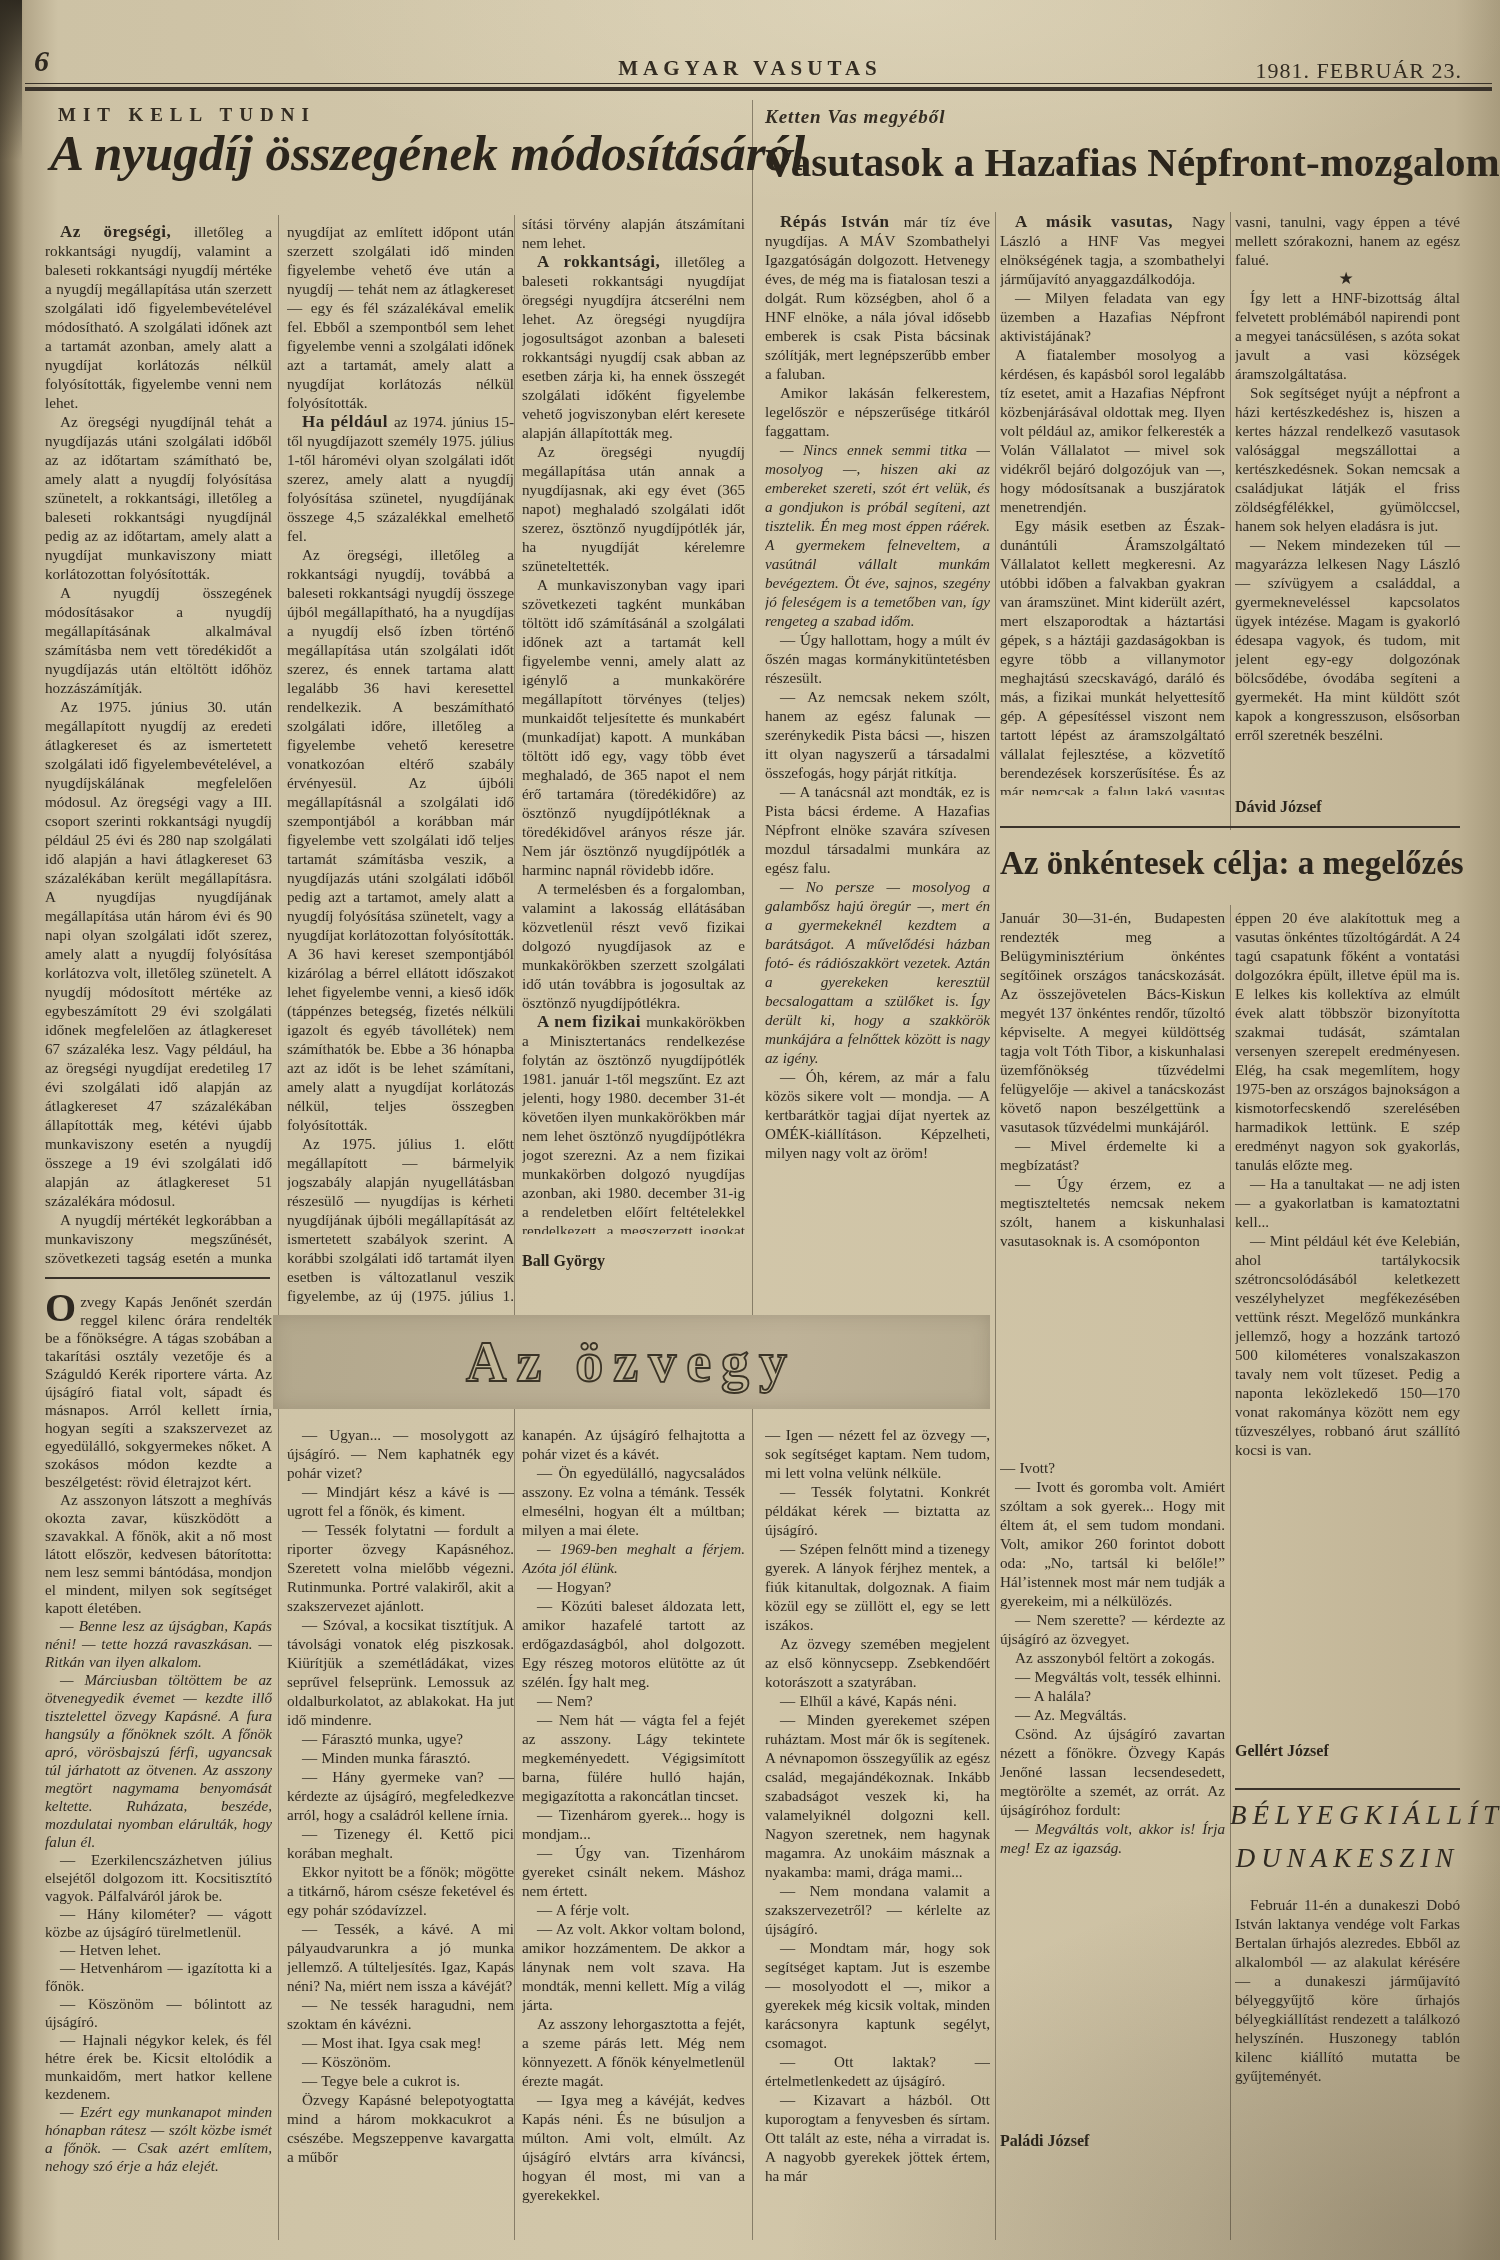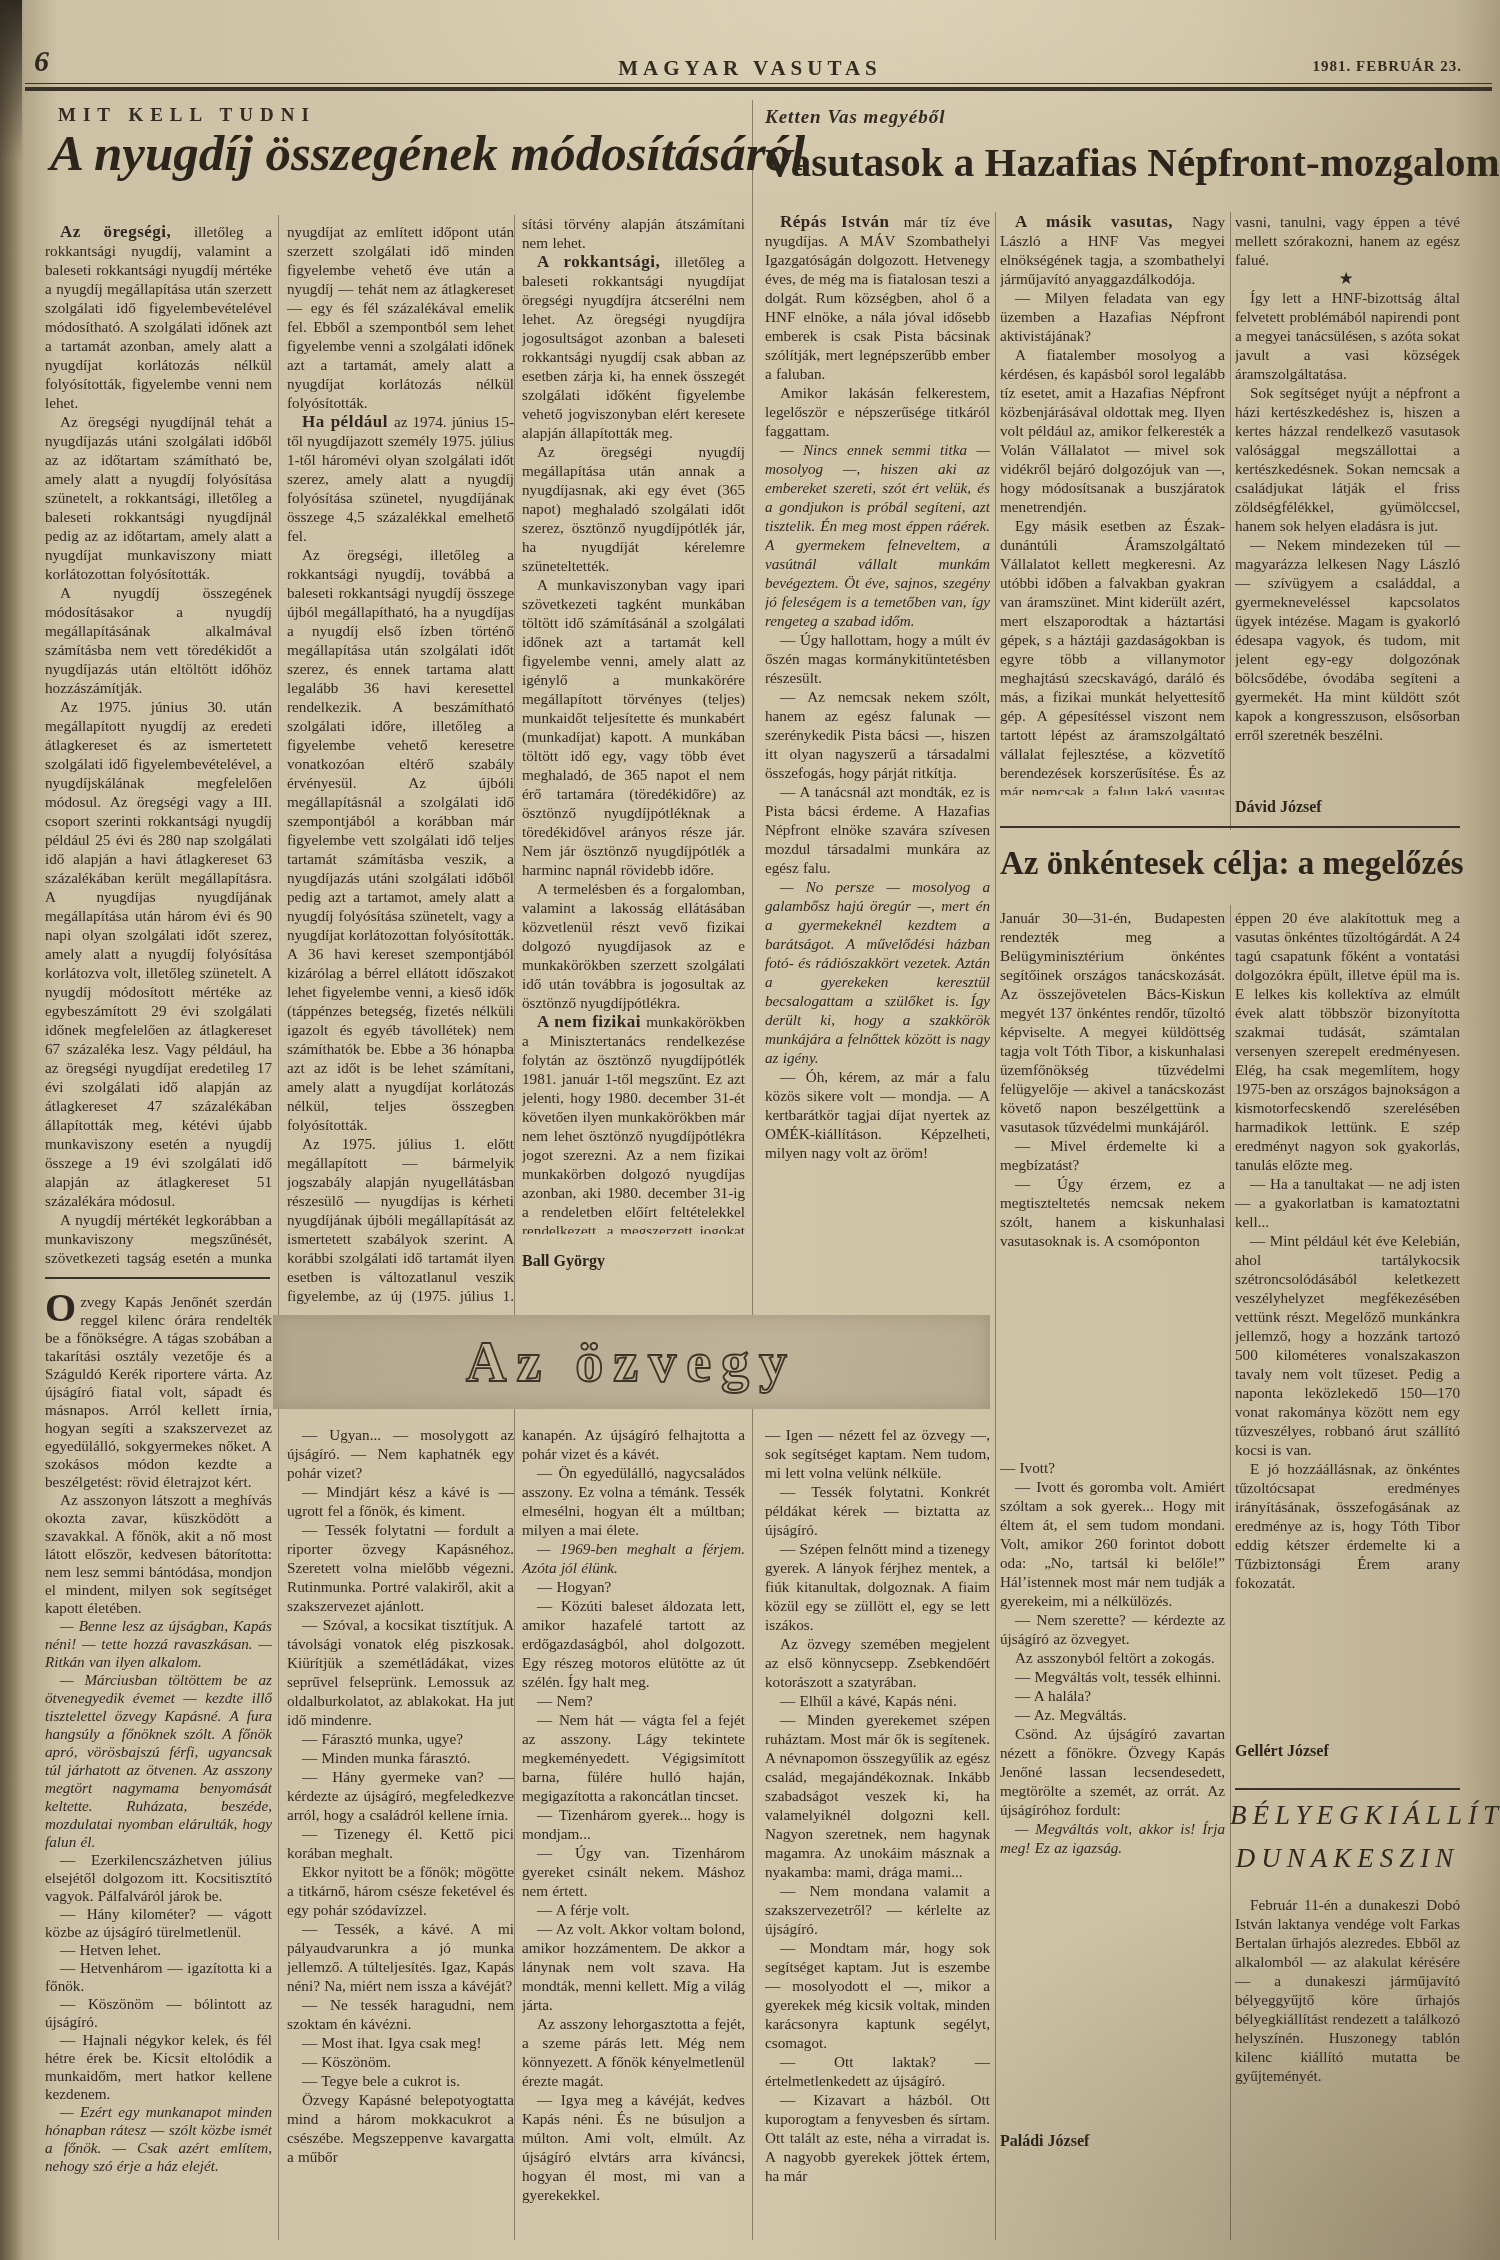--- a/index.html
+++ b/index.html
@@ -9,21 +9,21 @@
     background:
       radial-gradient(1100px 650px at 98% 100%, rgba(80,68,48,.38), rgba(0,0,0,0) 62%),
       radial-gradient(900px 300px at 60% 0%, rgba(255,250,230,.25), rgba(0,0,0,0) 70%),
       linear-gradient(90deg,#5f5440 0px,#877a5f 12px,#b2a588 24px,#cdc2a5 58px,#d2c7aa 45%,#cdc1a3 80%,#bfb294 97%,#a89b7d 100%),
       #ccc0a3;
   }
   .abs{position:absolute;}
   
   .pageno{font-size:30px;font-weight:bold;font-style:italic;}
   .masthead{width:100%;text-align:center;font-size:21px;font-weight:bold;letter-spacing:5px;color:#332c22;}
-  .issuedate{font-size:15px;font-weight:bold;letter-spacing:1px;color:#332c22;}
+  .issuedate{font-size:22px;font-weight:normal;letter-spacing:1px;color:#332c22;}
   .hrule{position:absolute;background:#39322a;}
   .vrule{position:absolute;width:1px;background:rgba(60,52,38,.5);}
   
   .kicker{font-size:19px;font-weight:bold;letter-spacing:7px;color:#332c22;}
   .kicker2{font-size:19px;font-weight:bold;font-style:italic;letter-spacing:1px;color:#332c22;}
   .headline-1{font-size:51px;font-weight:bold;font-style:italic;letter-spacing:0px;color:#2b251c;white-space:nowrap;}
   .headline-2{font-size:41px;font-weight:bold;letter-spacing:0px;color:#2b251c;white-space:nowrap;}
   .headline-3{font-size:33px;font-weight:bold;text-align:center;color:#2b251c;white-space:nowrap;}
   .ozvbox{background:linear-gradient(100deg,#b3a88d,#beb298 70%,#b6ab90);display:flex;align-items:center;justify-content:center;box-shadow:inset 0 0 18px rgba(90,80,60,.25);}
   .ozvtitle{font-size:56px;font-weight:bold;letter-spacing:10px;color:#c3b899;-webkit-text-stroke:1.8px #3a3326;}
@@ -116,21 +116,20 @@
   <div class="abs headline-3" style="left:1000px;top:845px;width:460px;">Az önkéntesek célja: a megelőzés</div>
   <div class="col" style="left:1000px;top:908px;width:225px;height:527px;">
       <p class="para nid">Január 30—31-én, Budapesten rendezték meg a Belügyminisztérium önkéntes segítőinek országos tanácskozását. Az összejövetelen Bács-Kiskun megyét 137 önkéntes rendőr, tűzoltó képviselte. A megyei küldöttség tagja volt Tóth Tibor, a kiskunhalasi üzemfőnökség tűzvédelmi felügyelője — akivel a tanácskozást követő napon beszélgettünk a vasutasok tűzvédelmi munkájáról.</p>
       <p class="para">— Mivel érdemelte ki a megbízatást?</p>
       <p class="para">— Úgy érzem, ez a megtiszteltetés nemcsak nekem szólt, hanem a kiskunhalasi vasutasoknak is. A csomóponton</p>
     </div>
   <div class="col" style="left:1235px;top:908px;width:225px;height:820px;">
       <p class="para nid">éppen 20 éve alakítottuk meg a vasutas önkéntes tűzoltógárdát. A 24 tagú csapatunk főként a vontatási dolgozókra épült, illetve épül ma is. E lelkes kis kollektíva az elmúlt évek alatt többször bizonyította szakmai tudását, számtalan versenyen szerepelt eredményesen. Elég, ha csak megemlítem, hogy 1975-ben az országos bajnokságon a kismotorfecskendő szerelésében harmadikok lettünk. E szép eredményt nagyon sok gyakorlás, tanulás előzte meg.</p>
       <p class="para">— Ha a tanultakat — ne adj isten — a gyakorlatban is kamatoztatni kell...</p>
       <p class="para">— Mint például két éve Kelebián, ahol tartálykocsik szétroncsolódásából keletkezett veszélyhelyzet megfékezésében vettünk részt. Megelőző munkánkra jellemző, hogy a hozzánk tartozó 500 kilométeres vonalszakaszon tavaly nem volt tűzeset. Pedig a naponta leközlekedő 150—170 vonat rakománya között nem egy tűzveszélyes, robbanó árut szállító kocsi is van.</p>
-      <p class="para">E jó hozzáállásnak, az önkéntes tűzoltócsapat eredményes irányításának, összefogásának az eredménye az is, hogy Tóth Tibor eddig kétszer érdemelte ki a Tűzbiztonsági Érem arany fokozatát.</p>
     </div>
   <div class="byline" style="left:1235px;top:1742px;width:215px;">Gellért József</div>
 </section>
 
 <section>
   <div class="hrule" style="left:45px;top:1277px;width:225px;height:2px;"></div>
   <div class="col intro" style="left:45px;top:1293px;width:227px;height:950px;">
 
   <p class="para nid"><span class="dropcap">Ö</span>zvegy Kapás Jenőnét szerdán reggel kilenc órára rendelték be a főnökségre. A tágas szobában a takarítási osztály vezetője és a Száguldó Kerék riportere várta. Az újságíró fiatal volt, sápadt és másnapos. Arról kellett írnia, hogyan segíti a szakszervezet az egyedülálló, sokgyermekes nőket. A szokásos módon kezdte a beszélgetést: rövid életrajzot kért.</p>
       <p class="para">Az asszonyon látszott a meghívás okozta zavar, küszködött a szavakkal. A főnök, akit a nő most látott először, kedvesen bátorította: nem lesz semmi bántódása, mondjon el mindent, milyen sok segítséget kapott életében.</p>

